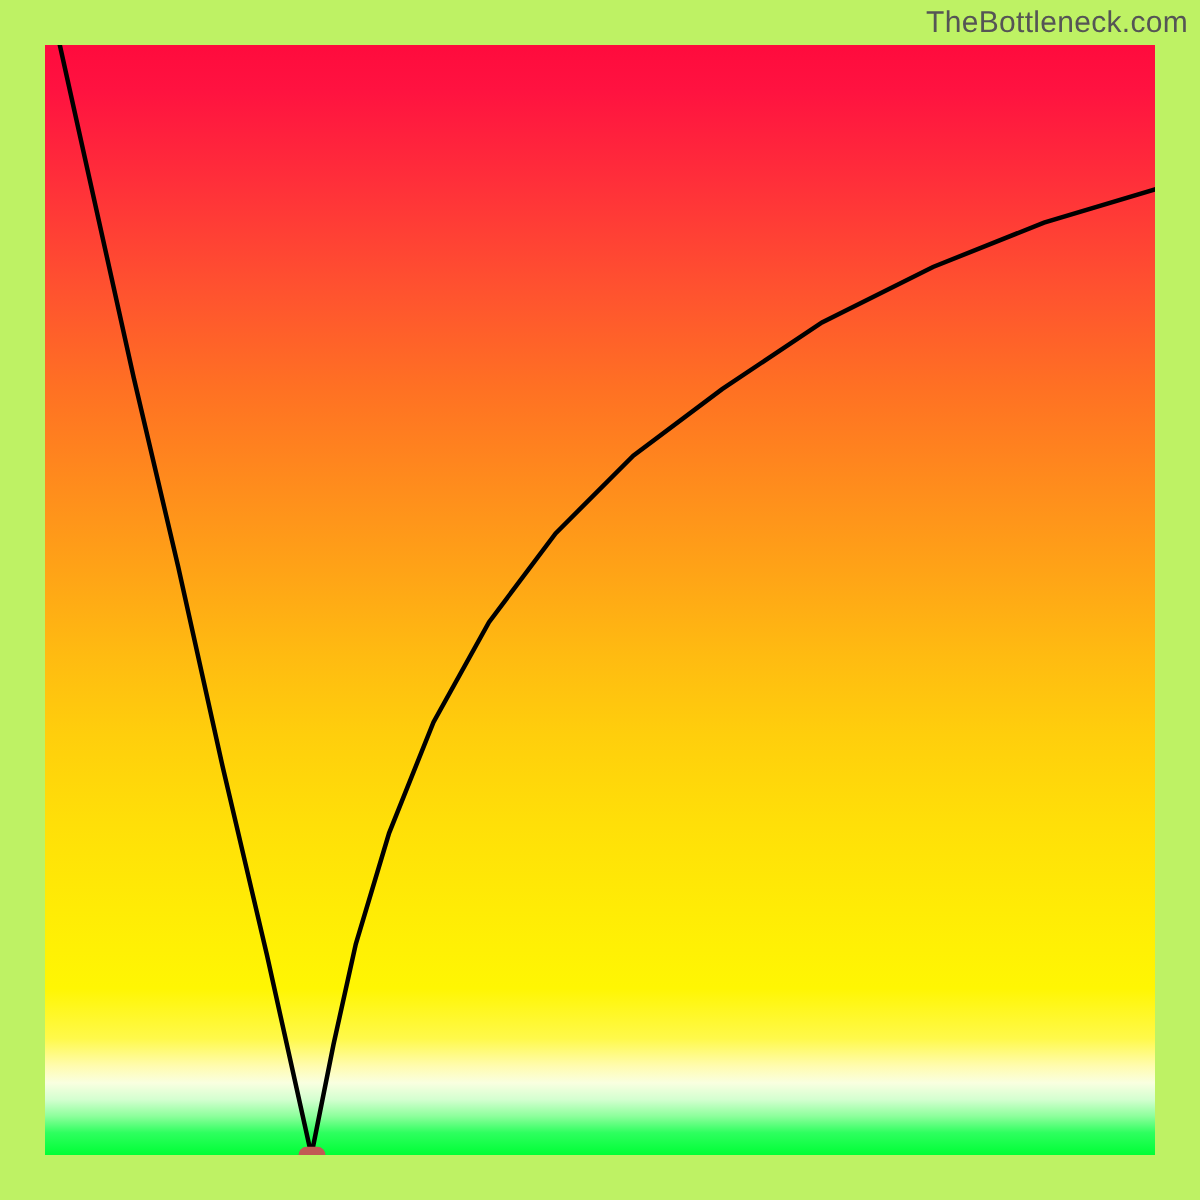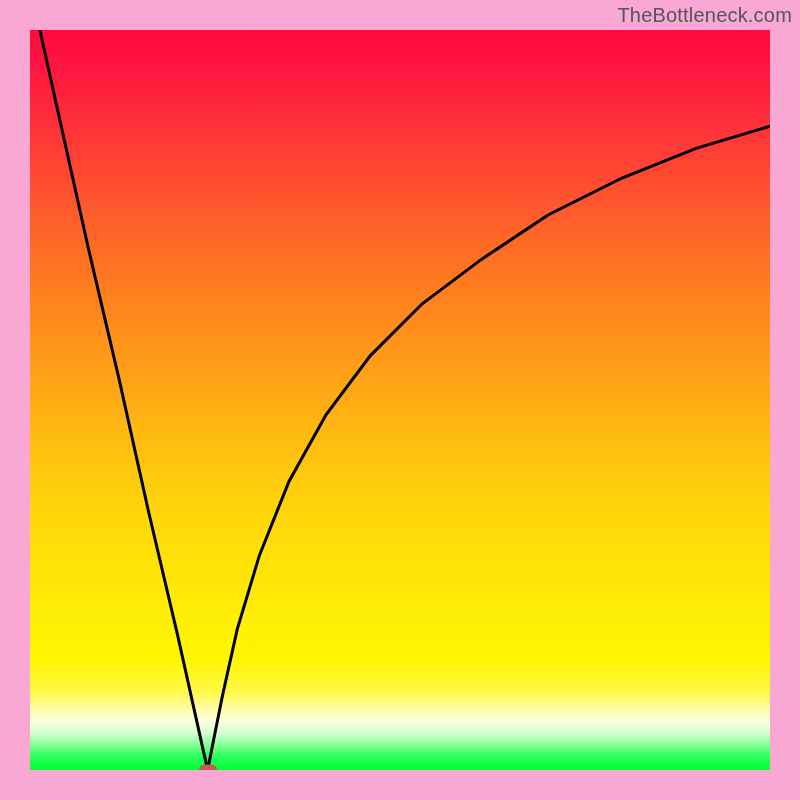--- a/index.html
+++ b/index.html
@@ -10,21 +10,21 @@
     background: #000;
     overflow: hidden;
     font-family: Arial, Helvetica, sans-serif;
   }
   .frame {
     position: absolute;
     top: 0;
     left: 0;
     width: 800px;
     height: 800px;
-    background: #f9a8d4;
+    background: #bef264;
   }
   .plot-area {
     position: absolute;
     top: 30px;
     left: 30px;
     width: 740px;
     height: 740px;
     overflow: hidden;
   }
   .gradient {

